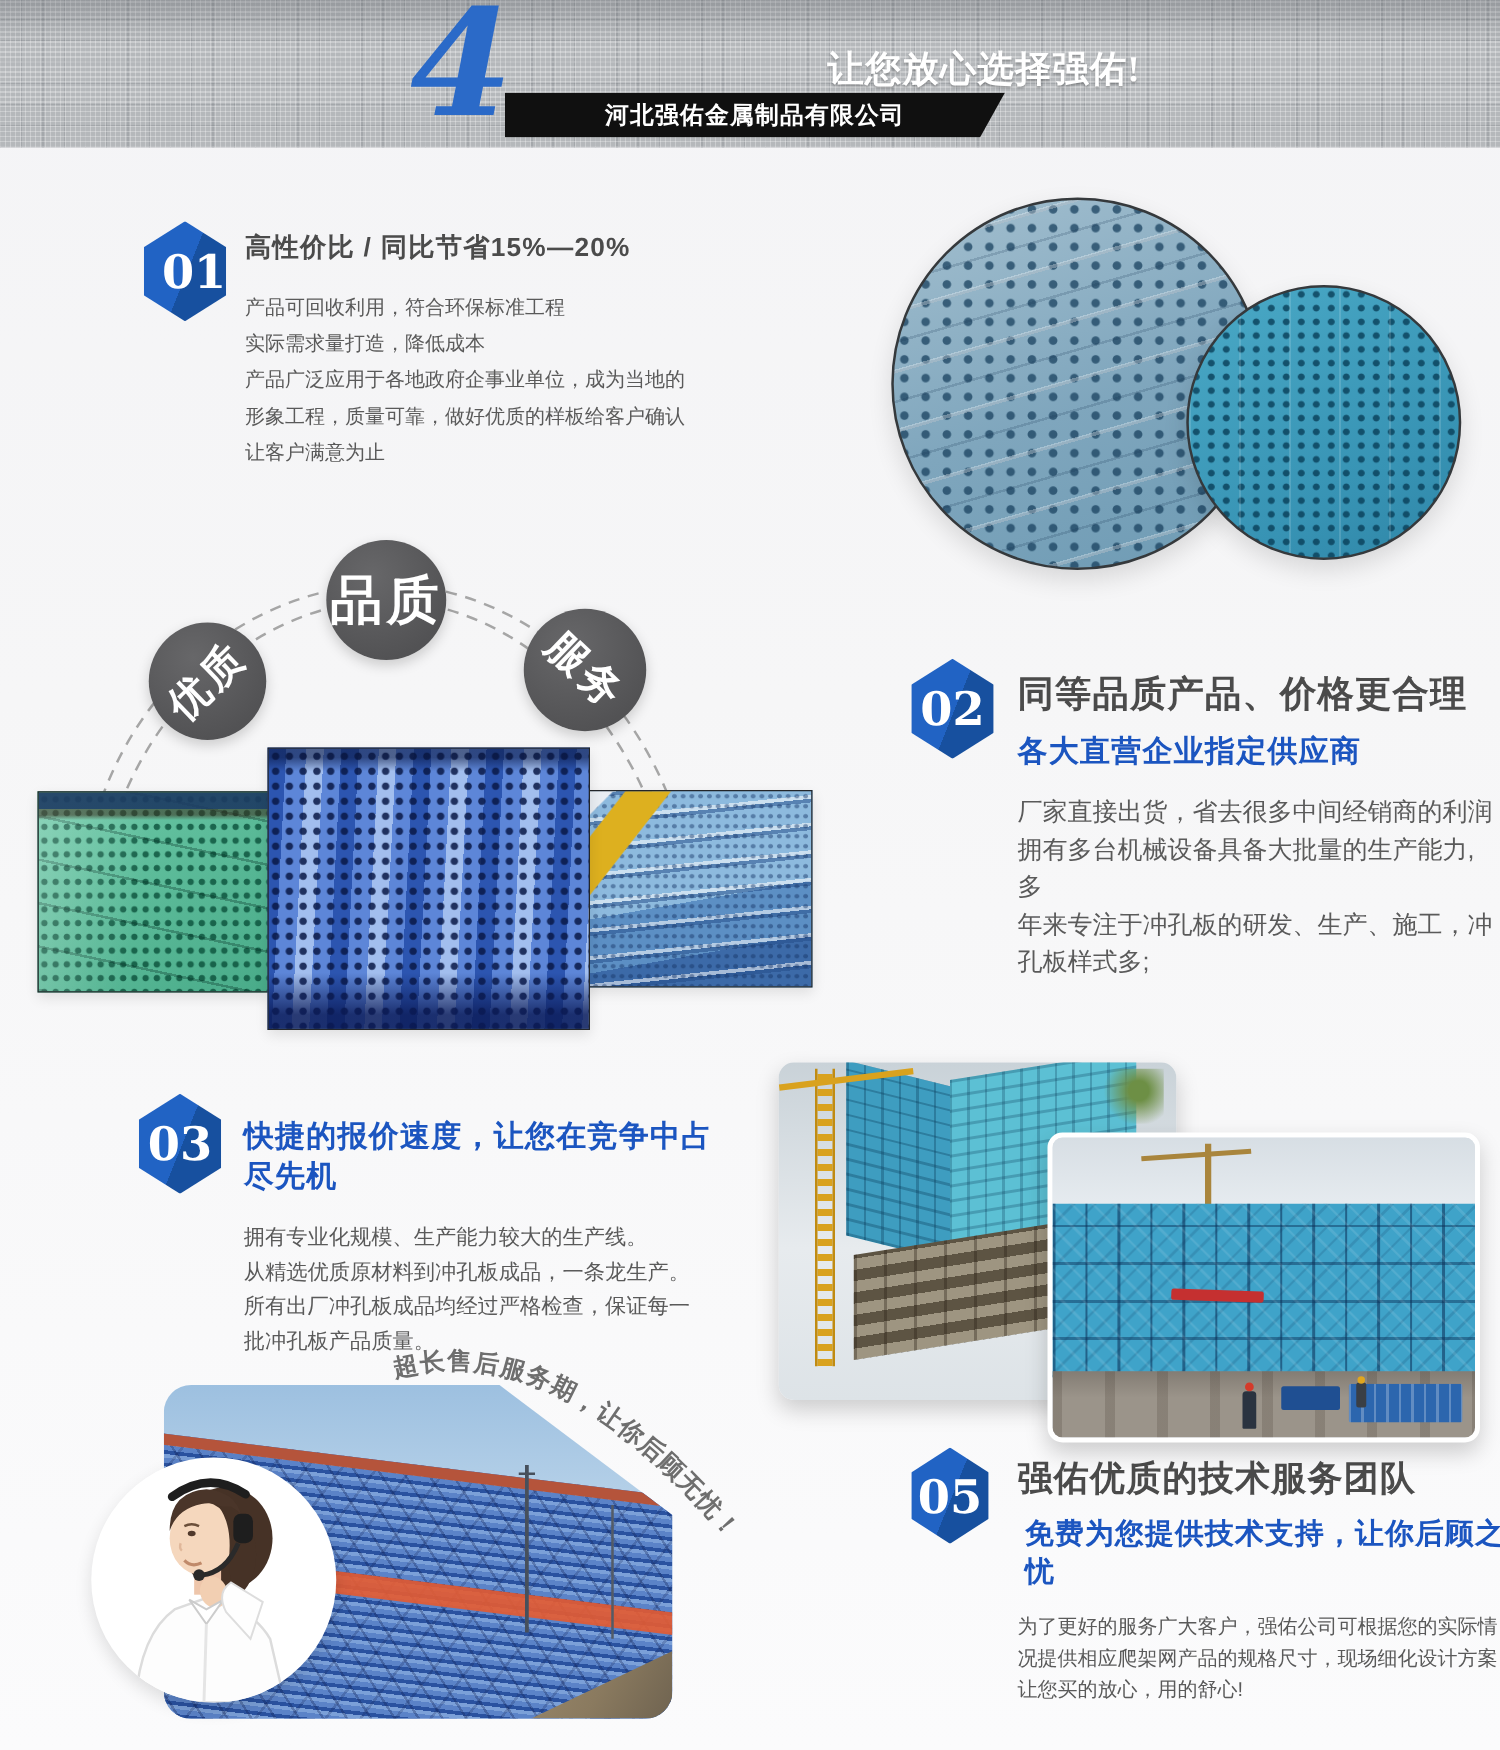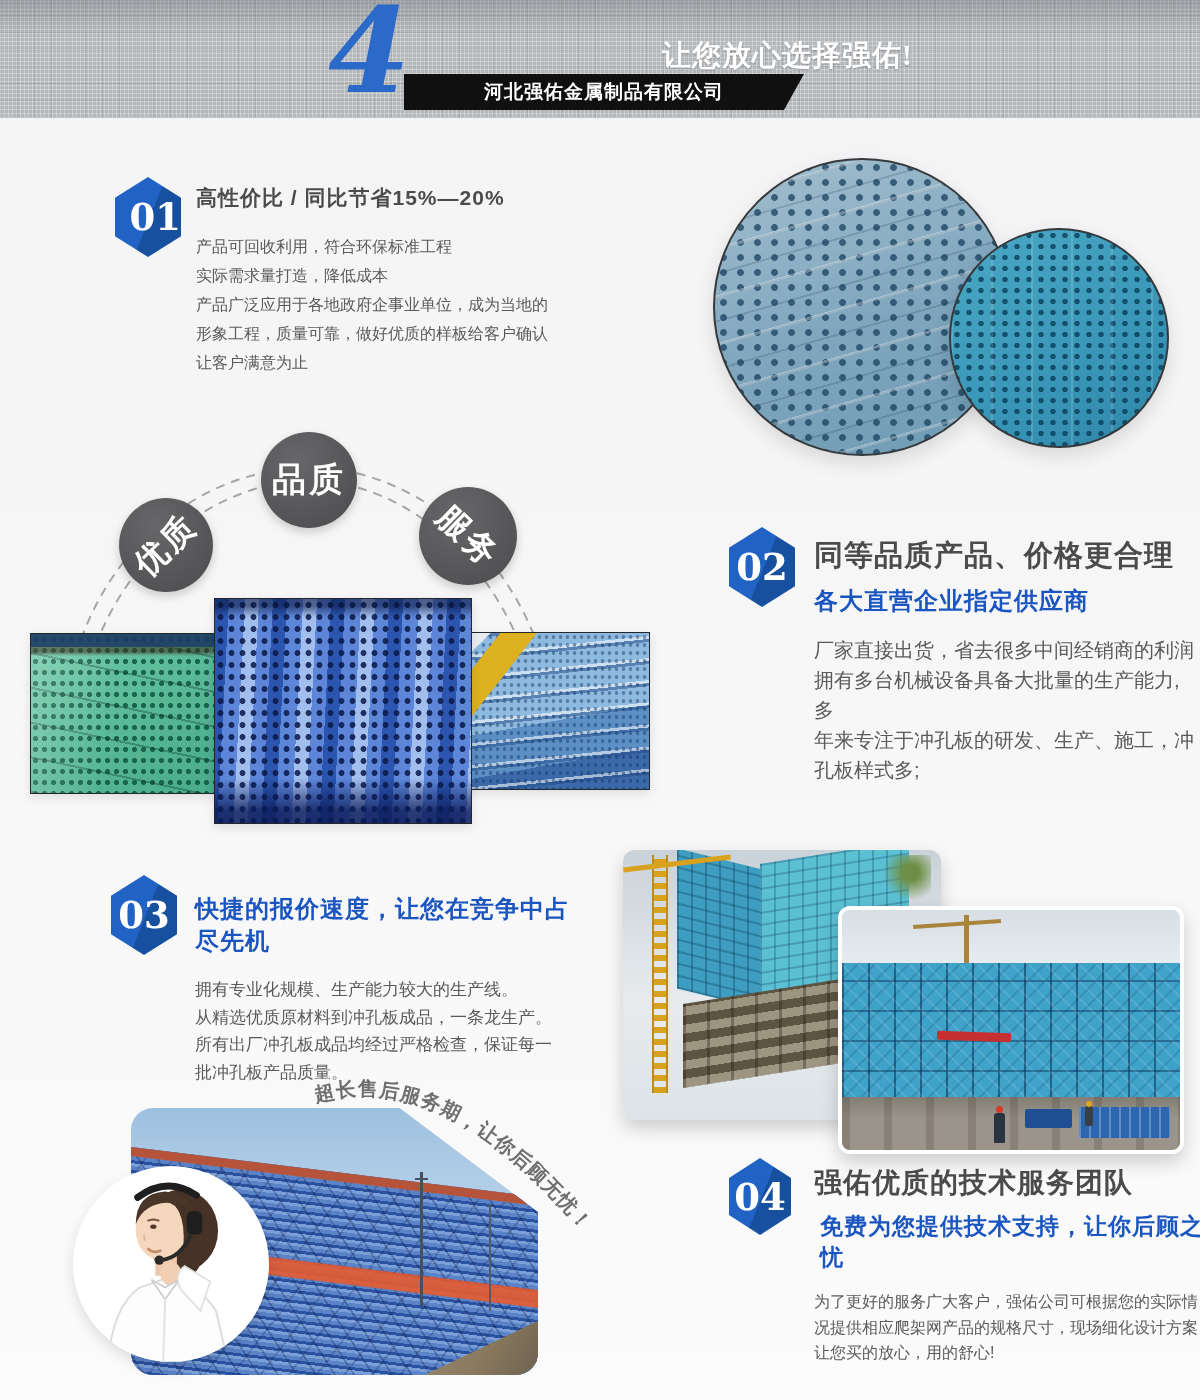--- a/index.html
+++ b/index.html
@@ -73,21 +73,21 @@
       radial-gradient(circle,rgba(8,62,88,.8) 2.4px,rgba(0,0,0,0) 3px),
       linear-gradient(150deg,#4aa9c6,#3793b4 70%,#2f85a6);
     background-size:auto,12px 11px,auto;}
 
   
   .arcs{position:absolute;left:50px;top:408px;width:520px;height:280px;}
   .vcircle{position:absolute;border-radius:50%;background:radial-gradient(circle at 38% 30%,#676769,#525254 75%);
     display:flex;align-items:center;justify-content:center;color:#fff;font-weight:bold;
     letter-spacing:3px;box-shadow:0 4px 10px rgba(0,0,0,.18);}
   .vc-youzhi{left:119px;top:498px;width:94px;height:94px;font-size:33px;}
-  .vc-pinzhi{left:261px;top:432px;width:96px;height:96px;font-size:34px;}
+  .vc-pinzhi{left:261px;top:432px;width:96px;height:96px;font-size:42px;}
   .vc-fuwu{left:419px;top:487px;width:98px;height:98px;font-size:33px;}
   .vc-youzhi span{display:block;transform:rotate(-44deg);}
   .vc-fuwu span{display:block;transform:rotate(44deg);}
 
   
   .pimg{position:absolute;border:1px solid #23262a;box-shadow:0 4px 10px rgba(0,0,0,.10);}
   .pimg-green{left:30px;top:633px;width:184px;height:159px;z-index:1;
     background-color:#53b893;
     background-image:
       linear-gradient(180deg,rgba(28,58,98,.9) 0 13px,rgba(60,45,30,.55) 13px 18px,rgba(0,0,0,0) 22px),
@@ -313,21 +313,21 @@
       <path d="M36.5,35 Q35.8,37 37,38" fill="none" stroke="#e0b79a" stroke-width="1"></path>
       <path d="M38,42 Q41,45 45,43" fill="none" stroke="#c08a6a" stroke-width="1.3"></path>
       <ellipse cx="50" cy="55" rx="5.5" ry="6.5" fill="#f2cfb2" transform="rotate(-20 50 55)"></ellipse>
       <path d="M40,58 L47,68 L54,58 L47,62 Z" fill="#ffffff" stroke="#cccccc" stroke-width="0.8"></path>
       <path d="M47,68 L46,100" fill="none" stroke="#e5e5e5" stroke-width="1.2"></path>
       <path d="M55,63 Q51,55 57,51 L70,59 L65,74 Z" fill="#fefefe" stroke="#dddddd" stroke-width="0.8"></path>
     </svg>
   </div>
 
   <div class="hex s4-hex">
-    <span>04</span>
+    <span>05</span>
   </div>
   <div class="adv-text s4-text">
     <div class="adv-title">强佑优质的技术服务团队</div>
     <div class="adv-sub">免费为您提供技术支持，让你后顾之忧</div>
     <div class="adv-body">为了更好的服务广大客户，强佑公司可根据您的实际情
 况提供相应爬架网产品的规格尺寸，现场细化设计方案
 让您买的放心，用的舒心!</div>
   </div>
 
 </div>

